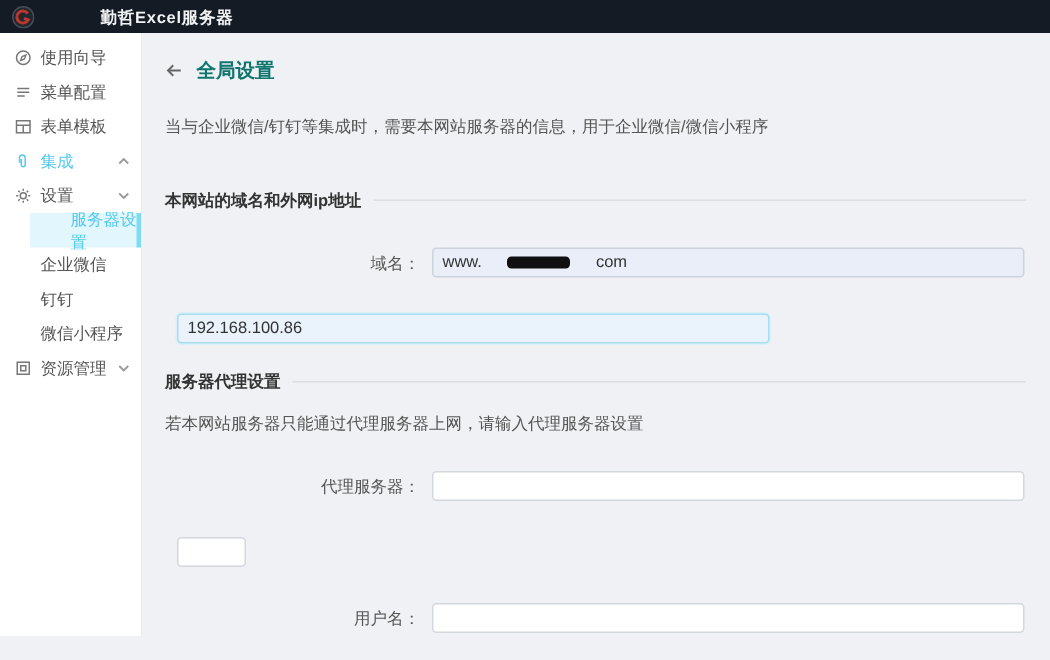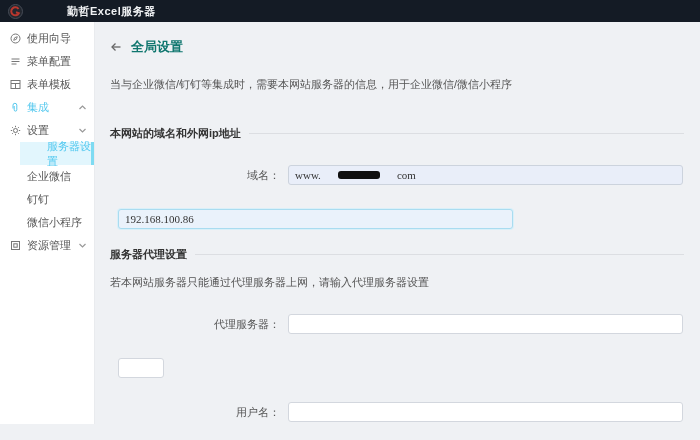--- a/index.html
+++ b/index.html
@@ -74,21 +74,21 @@
   .section-desc { margin-top: 13px; color: #555; }
 
   .frow { display: flex; align-items: center; margin-top: 24px; }
   .frow .flabel { width: 170px; text-align: right; color: #555; flex: 0 0 auto; }
   .ctrl {
     height: 20px;
     border: 1px solid #d3d7de;
     border-radius: 3px;
     background: #fff;
     font-size: 11px;
-    font-family: Liberation Serif, serif;
+    font-family: Liberation Sans, sans-serif;
     color: #333;
     padding: 0 6px;
     margin-left: 8px;
     outline: none;
     gap: 16px;
   }
   .ctrl.wide { width: 395px; }
   .ctrl.short { width: 46px; }
   .faux-input {
     display: flex;

